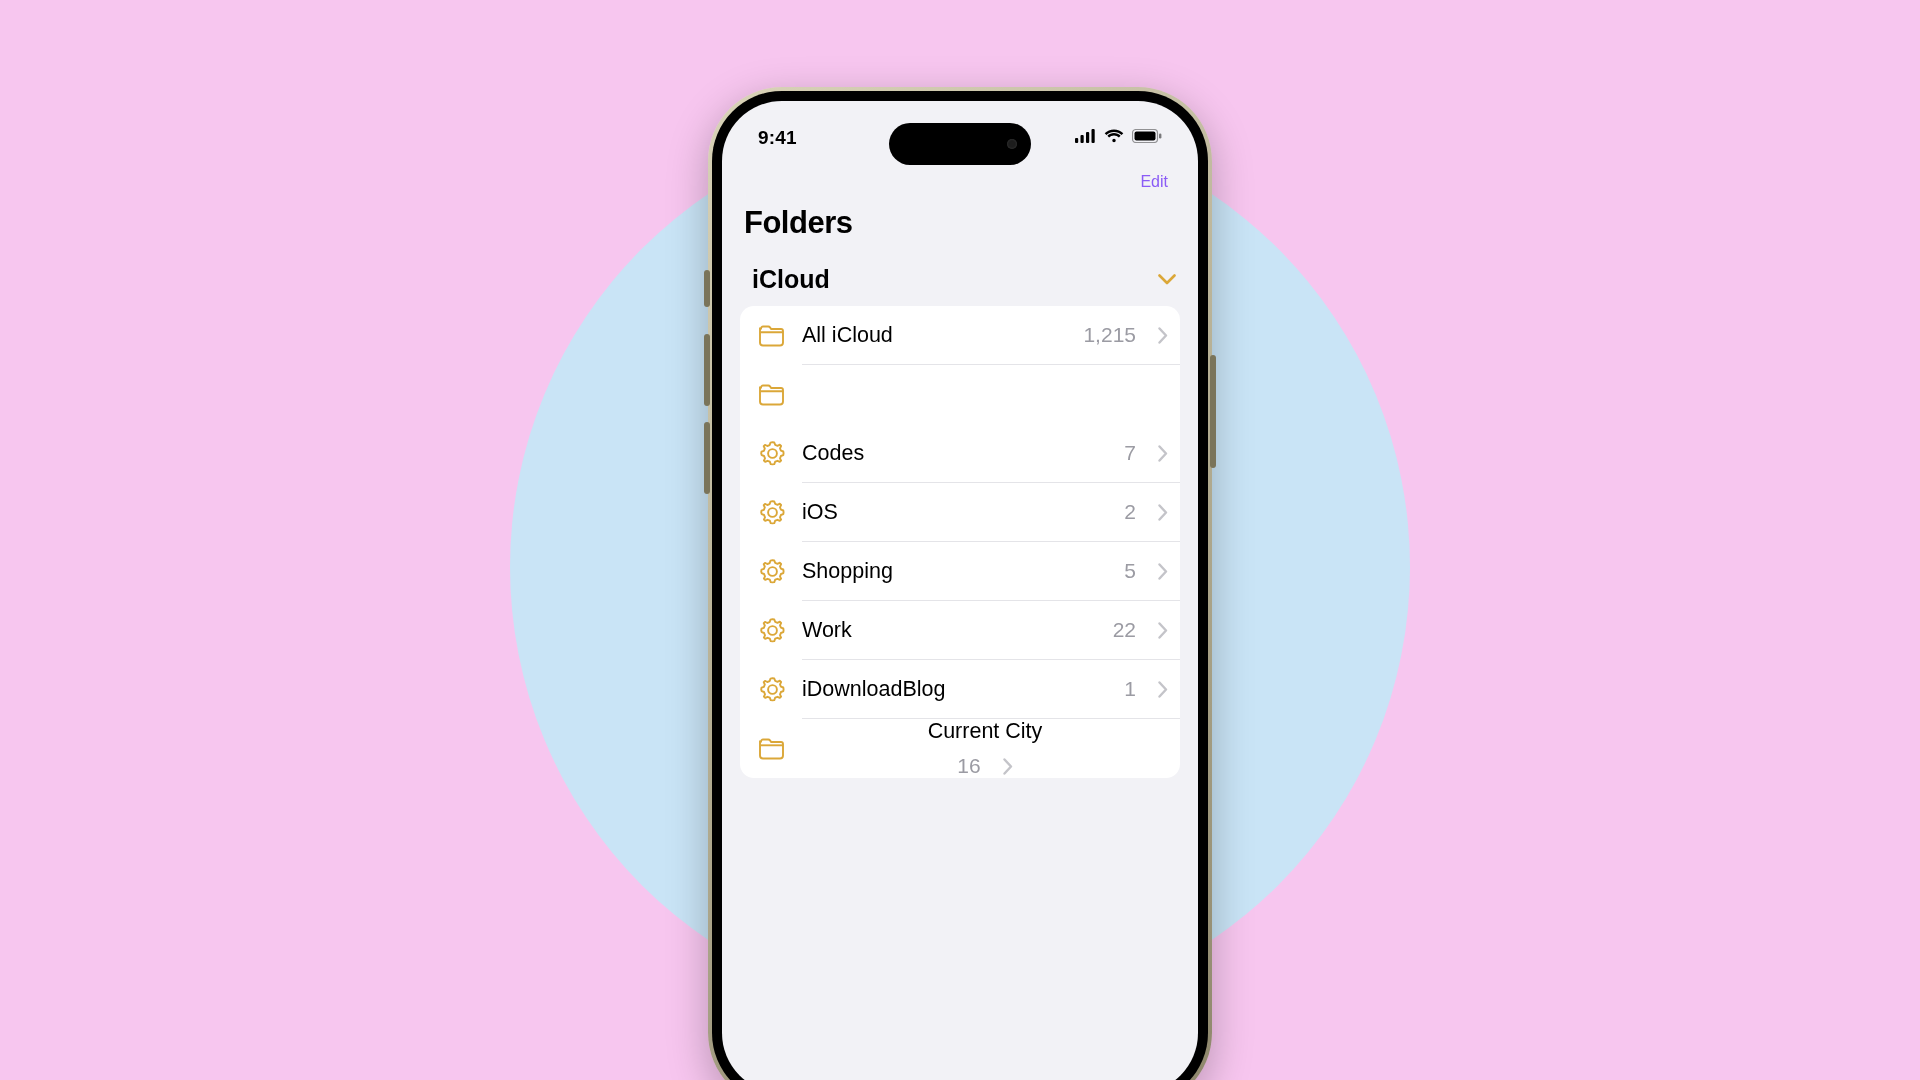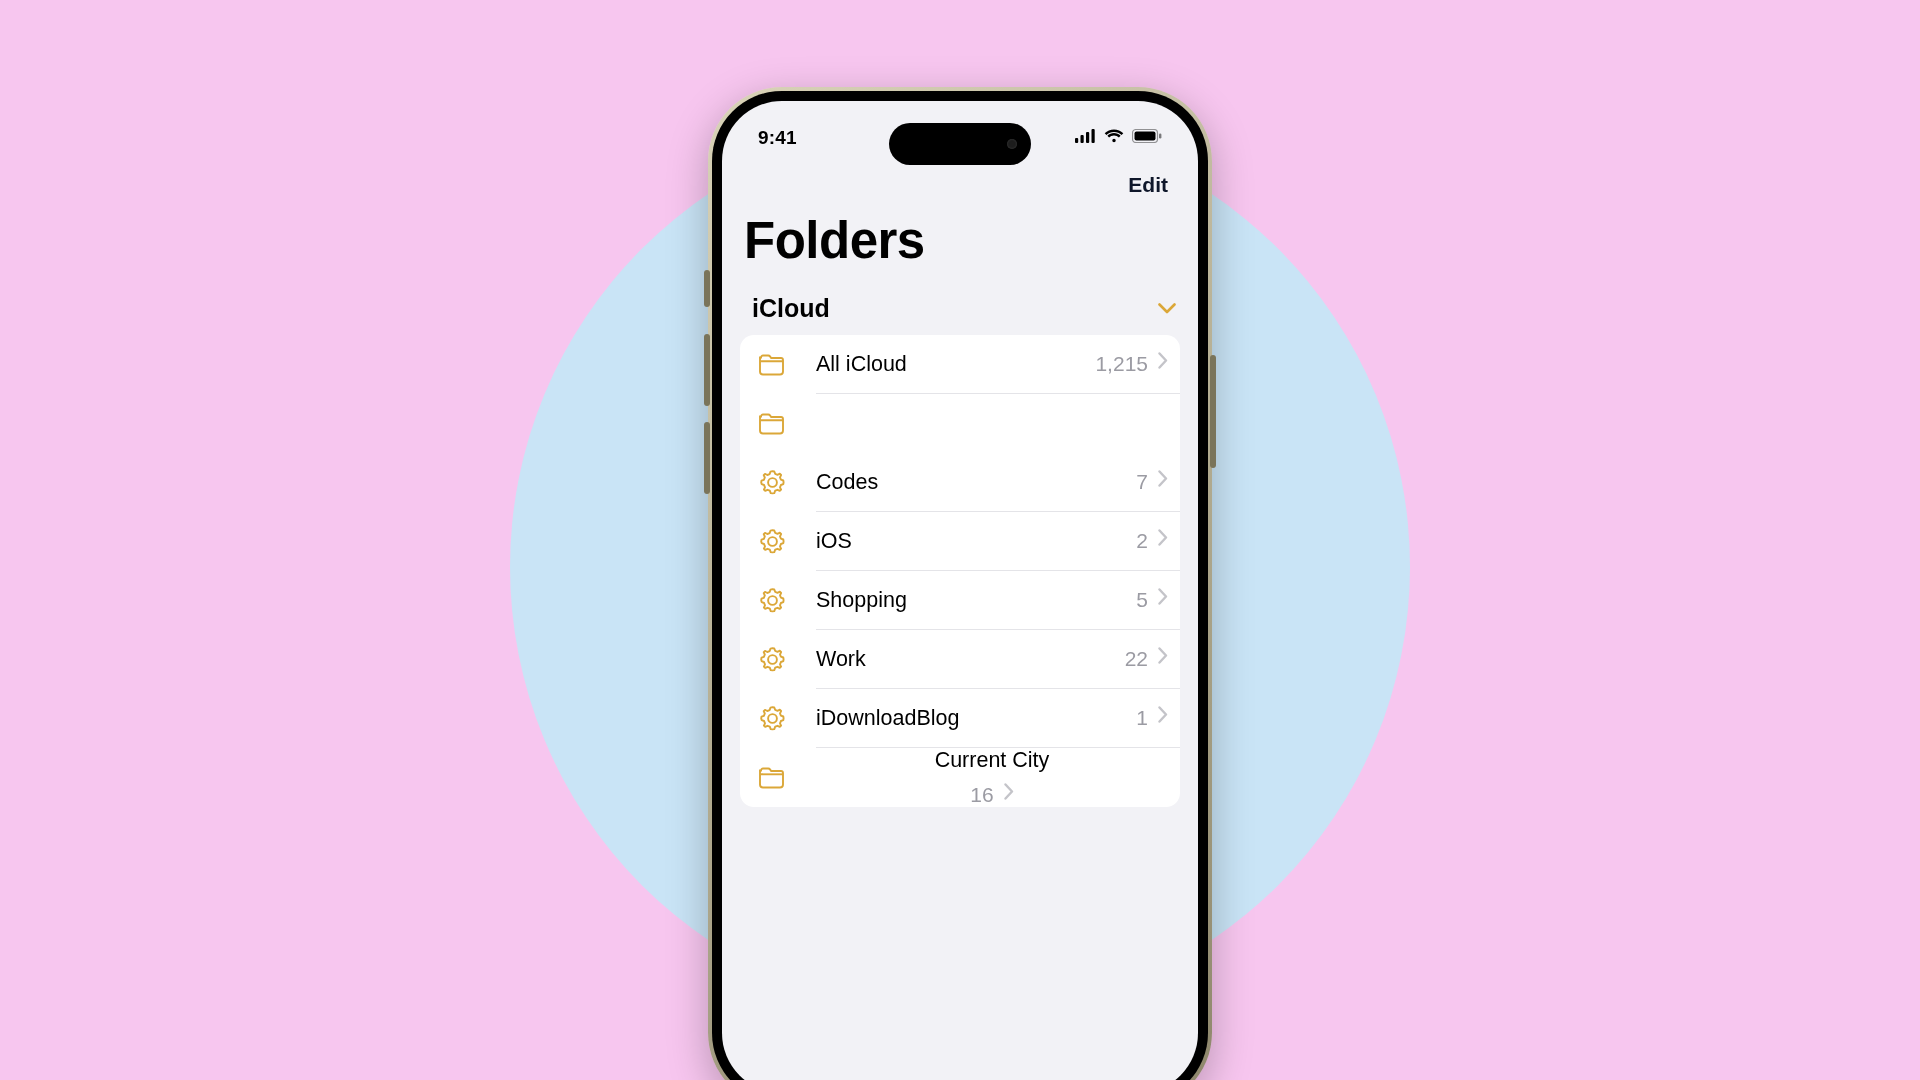--- a/index.html
+++ b/index.html
@@ -85,28 +85,28 @@
     letter-spacing: .2px;
   }
   .status-icons { display:flex; align-items:center; gap:8px; }
 
   
   .navbar {
     display:flex; justify-content:flex-end;
     padding: 8px 30px 10px;
   }
   .edit-btn {
-    color:#0f172a;
-    font-size: 21px;
-    font-weight: 700;
+    color:#8b5cf6;
+    font-size: 16px;
+    font-weight: 400;
   }
 
   .title {
     padding: 4px 22px 18px;
-    font-size: 51px;
+    font-size: 31px;
     font-weight: 800;
     letter-spacing: -.5px;
     color:#000;
   }
 
   .section-header{
     display:flex;
     justify-content:space-between;
     align-items:center;
     padding: 6px 22px 12px 30px;
@@ -135,33 +135,34 @@
     flex:none;
     display:flex;
     justify-content:center;
   }
   .row .mid{
     flex:1;
     display:flex;
     align-items:center;
     justify-content:space-between;
     height:100%;
-    margin-left:28px;
+    margin-left:14px;
     padding-right:12px;
     border-bottom:1px solid #e4e4e8;
   }
   .row:last-child .mid{ border-bottom:none;flex-direction:column; }
   .row .label{
     font-size:21.5px;
     color:#000;
     font-weight:400;
   }
   .row .right{
     display:flex;
-    gap:10px;
+    align-items:center;
+    gap:22px;
   }
   .row .count{
     font-size:21px;
     color:#9b9ba3;
   }
   .row .chev-right svg{ display:block; }
 
 </style>
 </head>
 <body>

